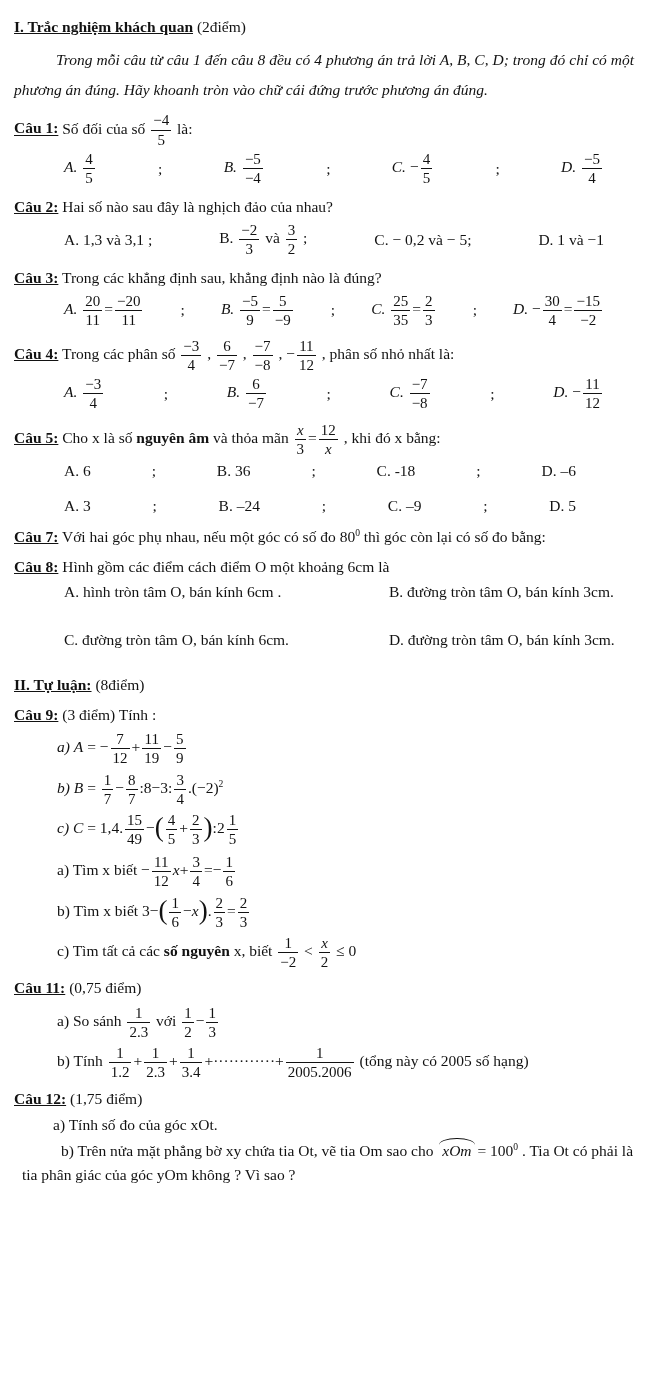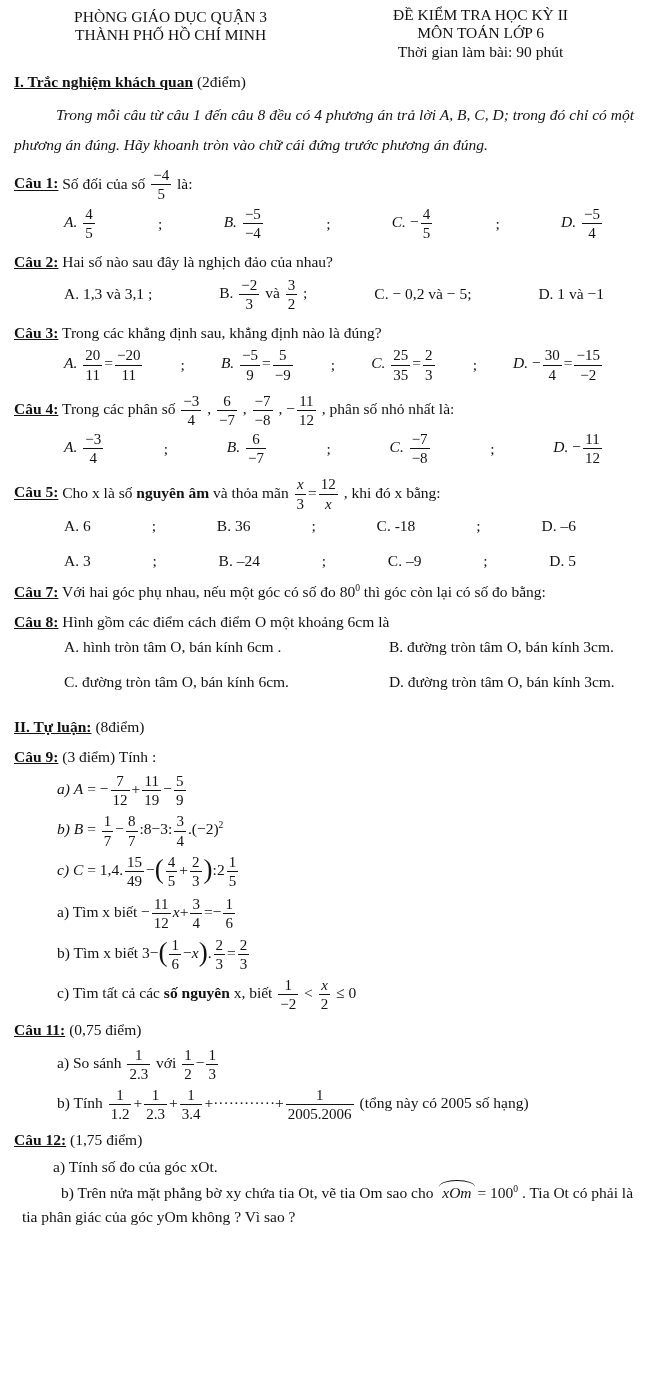--- a/index.html
+++ b/index.html
@@ -12,21 +12,21 @@
   .hr{flex:1;text-align:center;}
 
   .sechead{margin-top:12px;margin-bottom:2px;}
   .qlabel{font-weight:bold;text-decoration:underline;}
   .intro{font-style:italic;text-align:justify;text-indent:42px;line-height:1.95;margin:9px 0 4px 0;}
 
   .q{margin-top:7px;}
   .qhead{line-height:1.45;}
   .opts{display:flex;justify-content:space-between;align-items:center;padding:3px 30px 3px 50px;line-height:1.4;}
   .opts.tight{padding-right:58px;}
-  .opts.grid2{display:grid;grid-template-columns:57% 43%;justify-content:start;row-gap:13px;padding-right:0;}
+  .opts.grid2{display:grid;grid-template-columns:57% 43%;justify-content:start;row-gap:26px;padding-right:0;}
   .opt{white-space:nowrap;}
 
   
   .frac{display:inline-flex;flex-direction:column;align-items:center;vertical-align:middle;line-height:1.08;padding:0 2px;text-align:center;white-space:nowrap;}
   .frac .fn,.frac .fd{padding:0 2px;font-size:15px;}
   .frac .fbar{align-self:stretch;border-top:1.2px solid #121212;margin:1px 0;}
 
   sup{font-size:0.62em;line-height:0;}
   .bp{font-size:1.75em;font-weight:300;vertical-align:-0.1em;line-height:0;}
   .arc{font-style:italic;position:relative;padding:0 2px;margin-left:3px;}
@@ -37,31 +37,20 @@
   .eline.f{margin-top:5px;margin-bottom:5px;}
   .c12i{margin:3px 0 3px 18px;line-height:1.5;}
   .c12a{margin:3px 0 3px 39px;line-height:1.5;}
   .c12b{margin:3px 0 0 8px;text-indent:39px;line-height:1.55;}
 </style>
 </head>
 <body>
 
 <div class="page">
 
-  <div class="header">
-    <div class="hl">
-      <div>PHÒNG GIÁO DỤC QUẬN 3</div>
-      <div>THÀNH PHỐ HỒ CHÍ MINH</div>
-    </div>
-    <div class="hr">
-      <div>ĐỀ KIỂM TRA HỌC KỲ II</div>
-      <div>MÔN TOÁN LỚP 6</div>
-      <div>Thời gian làm bài: 90 phút</div>
-    </div>
-  </div>
 
   <div class="sechead">
     <span class="qlabel">I. Trắc nghiệm khách quan</span><span> (2điểm)</span>
   </div>
 
   <p class="intro">Trong mỗi câu từ câu 1 đến câu 8 đều có 4 phương án trả lời A, B, C, D; trong đó chỉ có một phương án đúng. Hãy khoanh tròn vào chữ cái đứng trước phương án đúng.</p>
 
   <div class="q">
     <div class="qhead"><span class="qlabel">Câu 1:</span><span class="qtext"> Số đối của số  <span class="frac">
             <span class="fn">−4</span>

